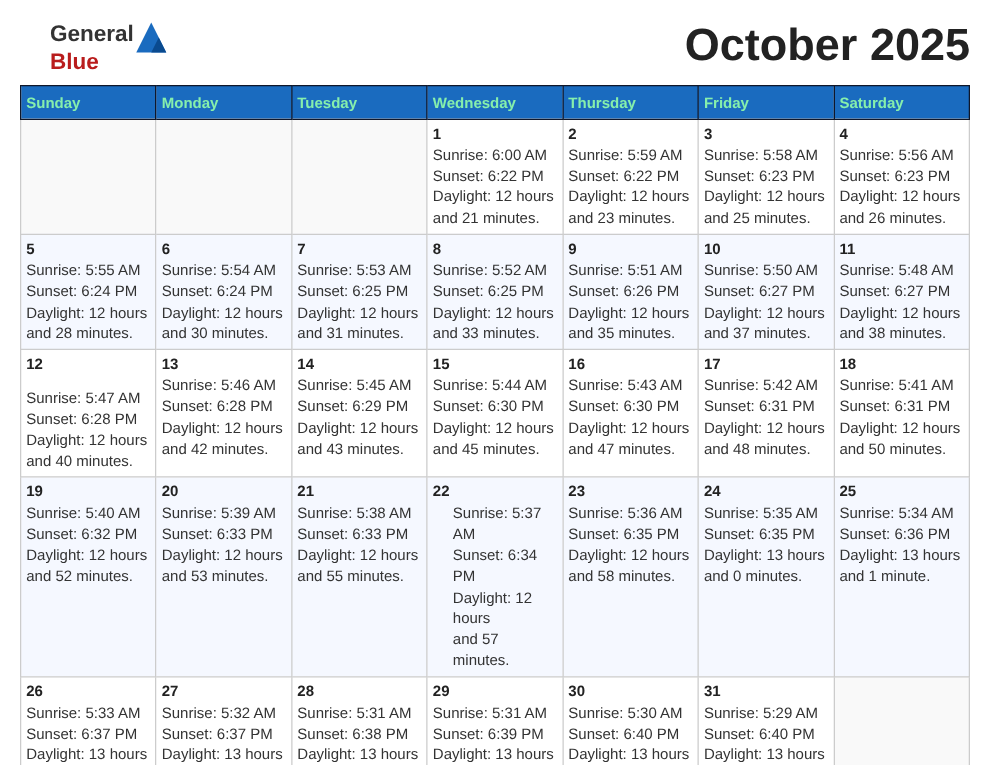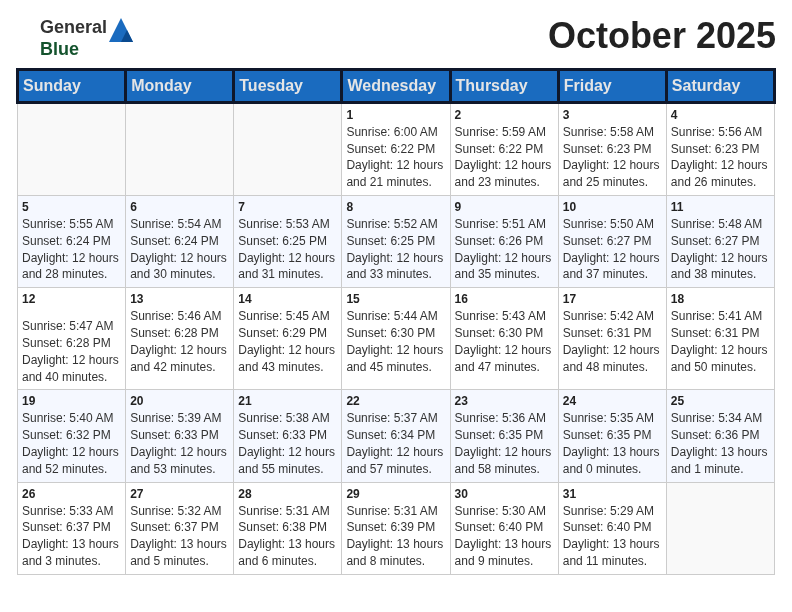--- a/index.html
+++ b/index.html
@@ -20,21 +20,21 @@
       display: flex;
       align-items: center;
       margin-left: 24px;
     }
     .logo-text {
       font-size: 18px;
       font-weight: bold;
       line-height: 1.1;
     }
     .logo-general { color: #333; }
-    .logo-blue { color: #14532d; }
+    .logo-blue { color: #b91c1c; }
     .logo-icon {
       width: 28px;
       height: 28px;
       margin-left: 2px;
     }
     .title-block {
       text-align: right;
     }
     .month-title {
       font-size: 36px;
@@ -48,25 +48,25 @@
       margin-top: 2px;
     }
     .calendar {
       width: 100%;
       border-collapse: collapse;
       margin-top: 8px;
       font-size: 11px;
     }
     .calendar th {
       background: #1a6bbf;
-      color: #e5e5e5;
+      color: #86efac;
       padding: 6px 4px;
       text-align: left;
-      font-size: 16px;
-      border: 3px solid #0f172a;
+      font-size: 12px;
+      border: 1px solid #0f172a;
     }
     .calendar td {
       border: 1px solid #ccc;
       vertical-align: top;
       padding: 4px;
       width: calc(100% / 7);
       min-height: 80px;
       background: #fff;
     }
     .calendar tr:nth-child(even) td {
@@ -273,21 +273,21 @@
         </td>
         <td>
           <div class="day-num">21</div>
           <div class="day-info" style="white-space: pre-line;">Sunrise: 5:38 AM
 Sunset: 6:33 PM
 Daylight: 12 hours
 and 55 minutes.</div>
         </td>
         <td>
           <div class="day-num">22</div>
-          <div class="day-info" style="white-space: pre-line;">Sunrise: 5:37 AM
+          <div class="day-info" style="white-space: pre-line; margin-left: 16px;">Sunrise: 5:37 AM
 Sunset: 6:34 PM
 Daylight: 12 hours
 and 57 minutes.</div>
         </td>
         <td>
           <div class="day-num">23</div>
           <div class="day-info" style="white-space: pre-line;">Sunrise: 5:36 AM
 Sunset: 6:35 PM
 Daylight: 12 hours
 and 58 minutes.</div>

